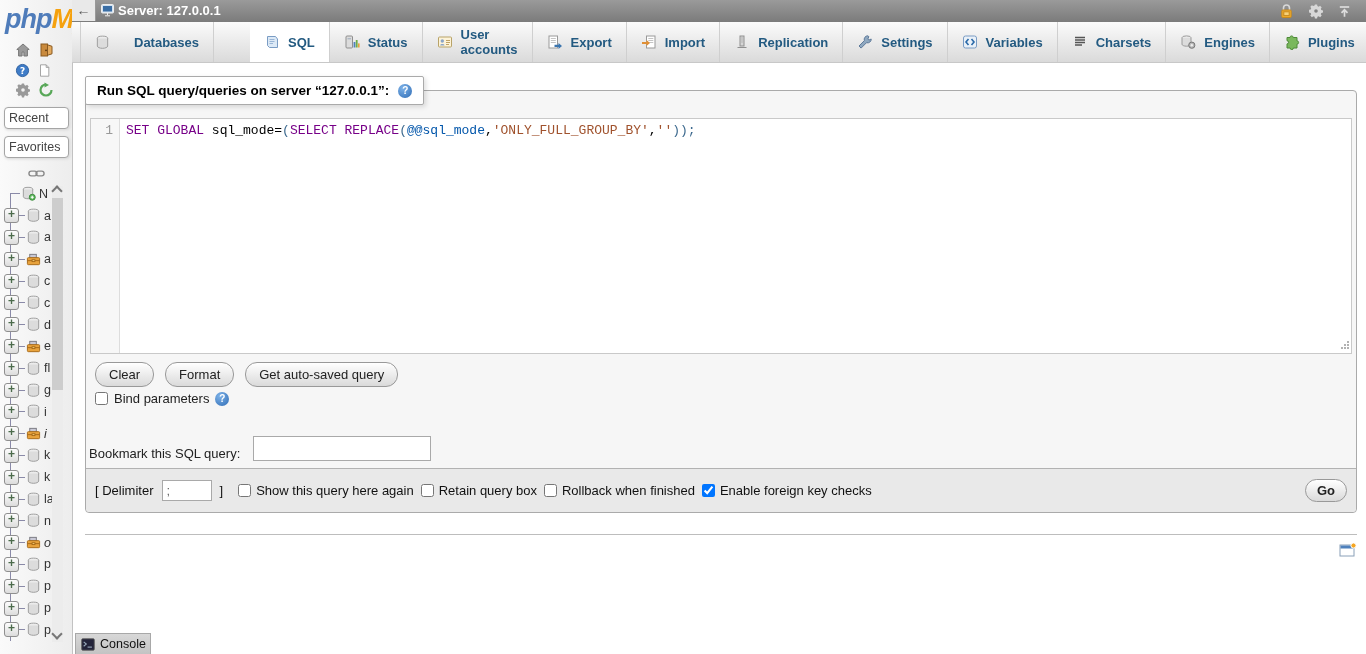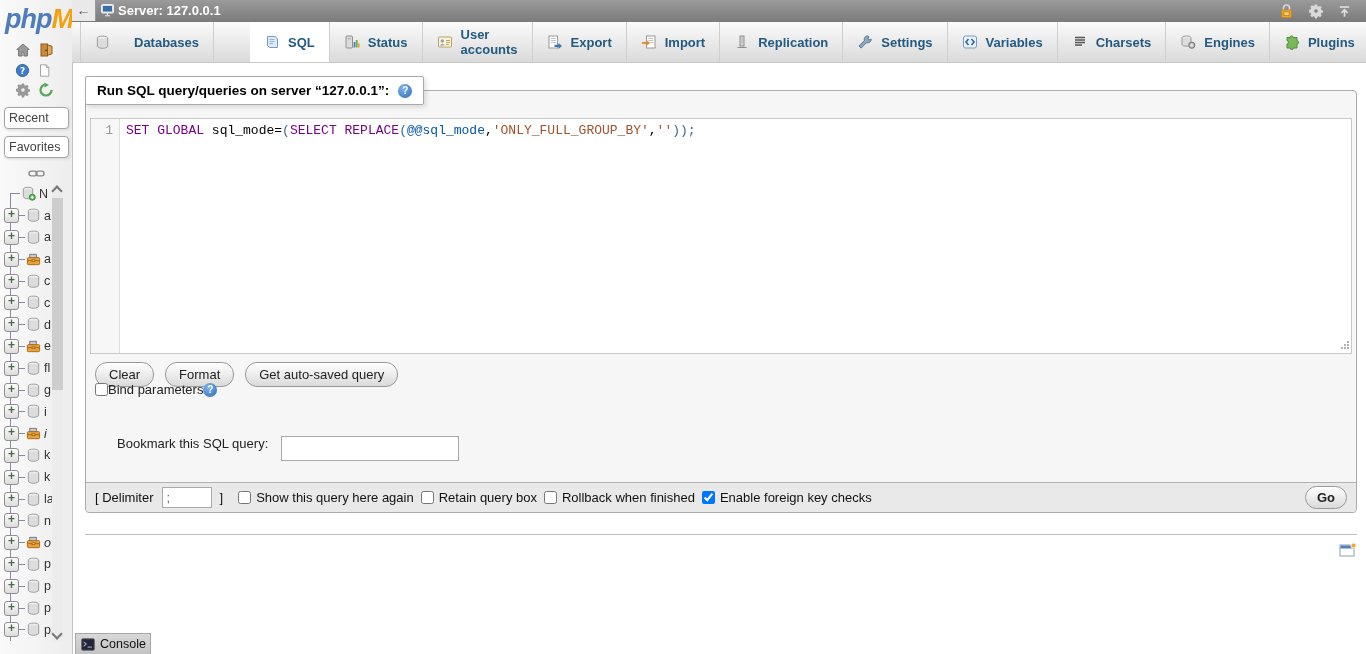--- a/index.html
+++ b/index.html
@@ -67,26 +67,26 @@
   .tok-kw{color:var(--kw);}
   .tok-var{color:var(--var);}
   .tok-str{color:var(--str);}
   .tok-br{color:var(--br);}
   .tok-pl{color:#000;}
   #grip{position:absolute;right:1px;bottom:1px;color:#999;font-size:10px;line-height:8px;cursor:nwse-resize;}
   
   #btn-row{position:absolute;left:9px;top:271px;display:flex;gap:11px;}
   .pill{border:1px solid #999;border-radius:12px;background:linear-gradient(#ffffff,#dadada);
         padding:4px 13px;font-size:13px;color:#222;font-family:"Liberation Sans",sans-serif;cursor:pointer;}
-  #bind-row{position:absolute;left:9px;top:291px;display:flex;align-items:center;font-size:13px;color:#222;cursor:pointer;}
-  #bookmark-row{position:absolute;left:3px;top:345px;display:flex;align-items:flex-start;font-size:13px;color:#222;margin-left:28px;}
+  #bind-row{position:absolute;left:9px;top:300px;display:flex;align-items:center;gap:6px;font-size:13px;color:#222;cursor:pointer;}
+  #bookmark-row{position:absolute;left:3px;top:345px;display:flex;align-items:flex-end;font-size:13px;color:#222;}
   #bookmark-input{margin-left:13px;width:168px;height:23px;border:1px solid #a9a9a9;font-size:13px;padding:0 4px;background:#fff;}
   input[type=checkbox]{width:13px;height:13px;margin:0;cursor:pointer;}
   
-  #footer{position:absolute;left:0;right:0;bottom:0;height:30px;background:#e9e9e9;border-top:1px solid #b2b2b2;
+  #footer{position:absolute;left:0;right:0;bottom:0;height:44px;background:#e9e9e9;border-top:1px solid #b2b2b2;
           border-radius:0 0 4px 4px;display:flex;align-items:center;padding:0 9px;gap:8px;font-size:13px;color:#111;box-sizing:border-box;}
   #delim-input{width:40px;height:19px;border:1px solid #a9a9a9;font-size:13px;padding:0 4px;color:#666;background:#fff;}
   .cb-group{display:flex;align-items:center;gap:5px;margin-left:7px;cursor:pointer;}
   #footer-spacer{flex:1;}
   #go-btn{font-weight:bold;padding:3px 11px;}
   
   #bottom-rule{position:absolute;left:13px;right:9px;top:534px;border-top:1px solid #bdbdbd;}
   #new-window{position:absolute;right:9px;top:542px;cursor:pointer;line-height:0;}
   #console-bar{position:absolute;left:3px;bottom:0;height:21px;width:76px;background:linear-gradient(#d8d8d8,#c3c3c3);
                border:1px solid #a8a8a8;border-bottom:none;display:flex;align-items:center;gap:5px;

